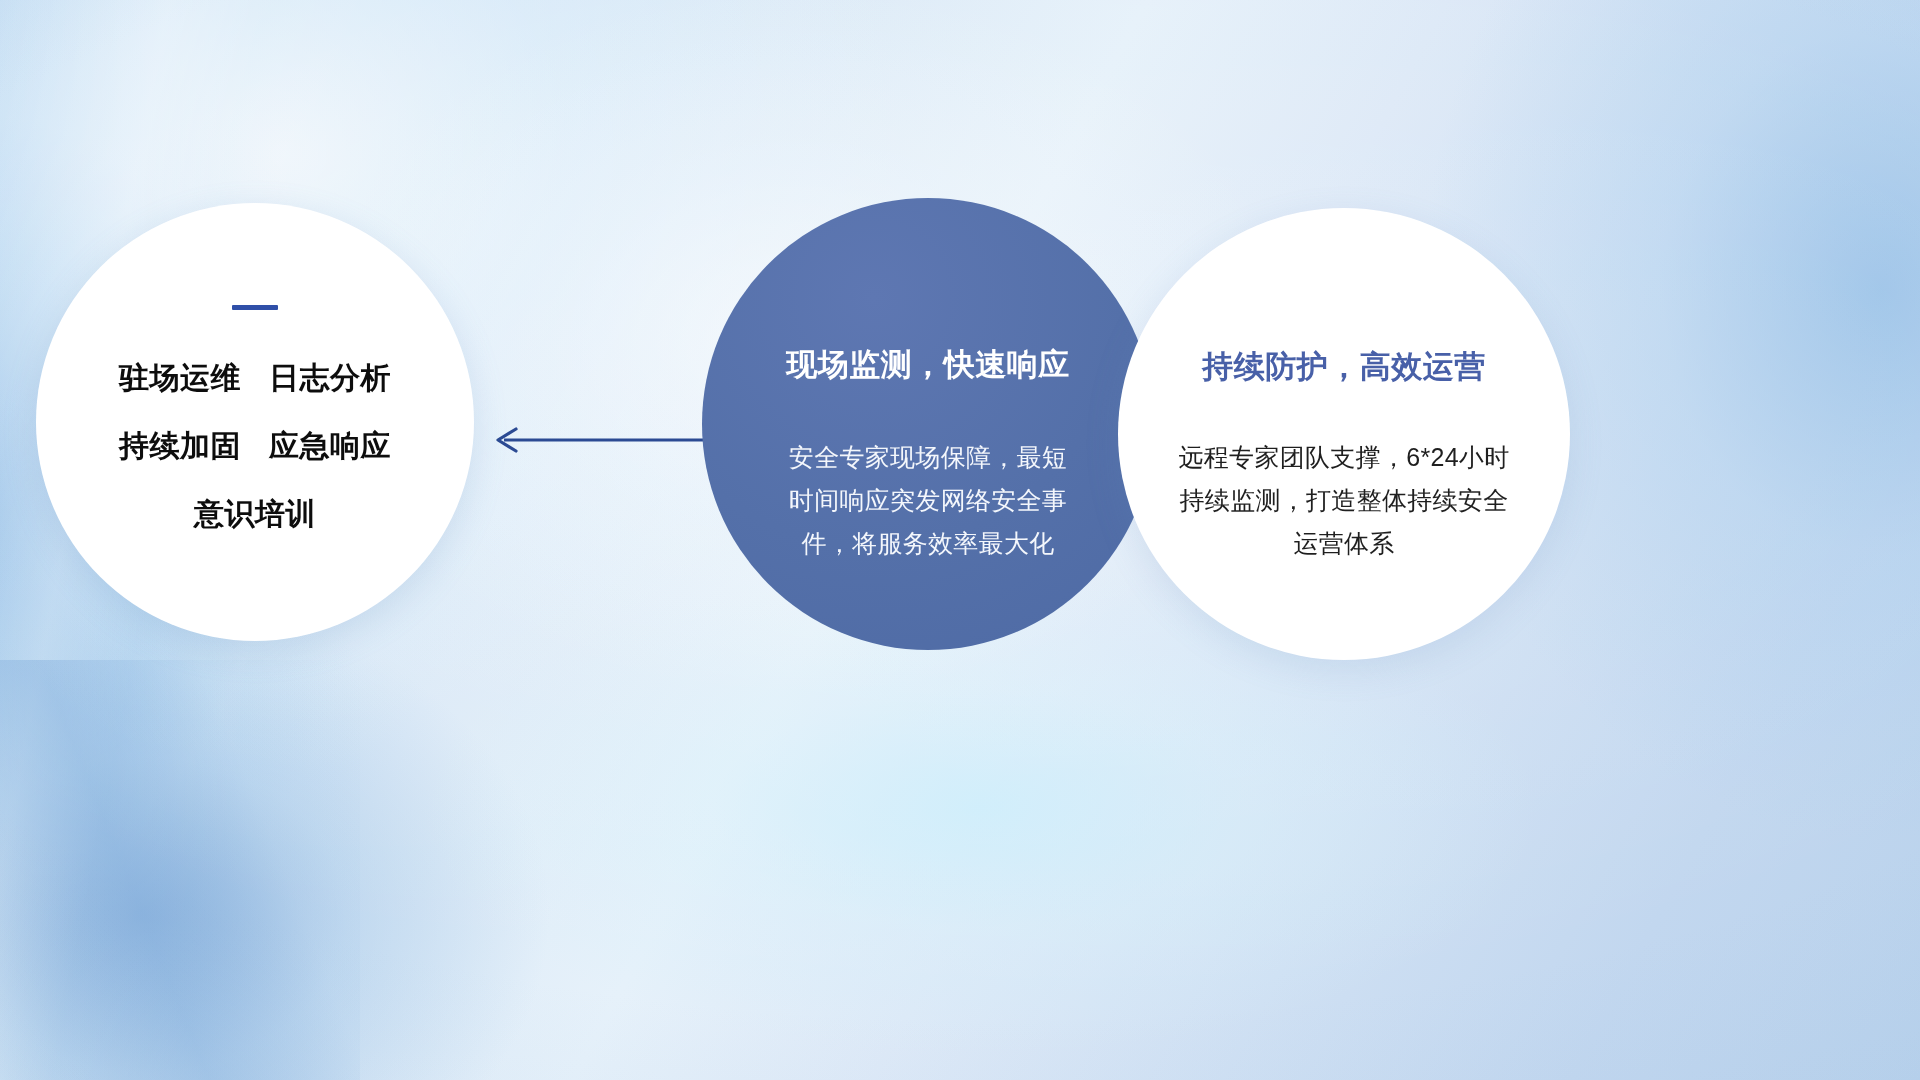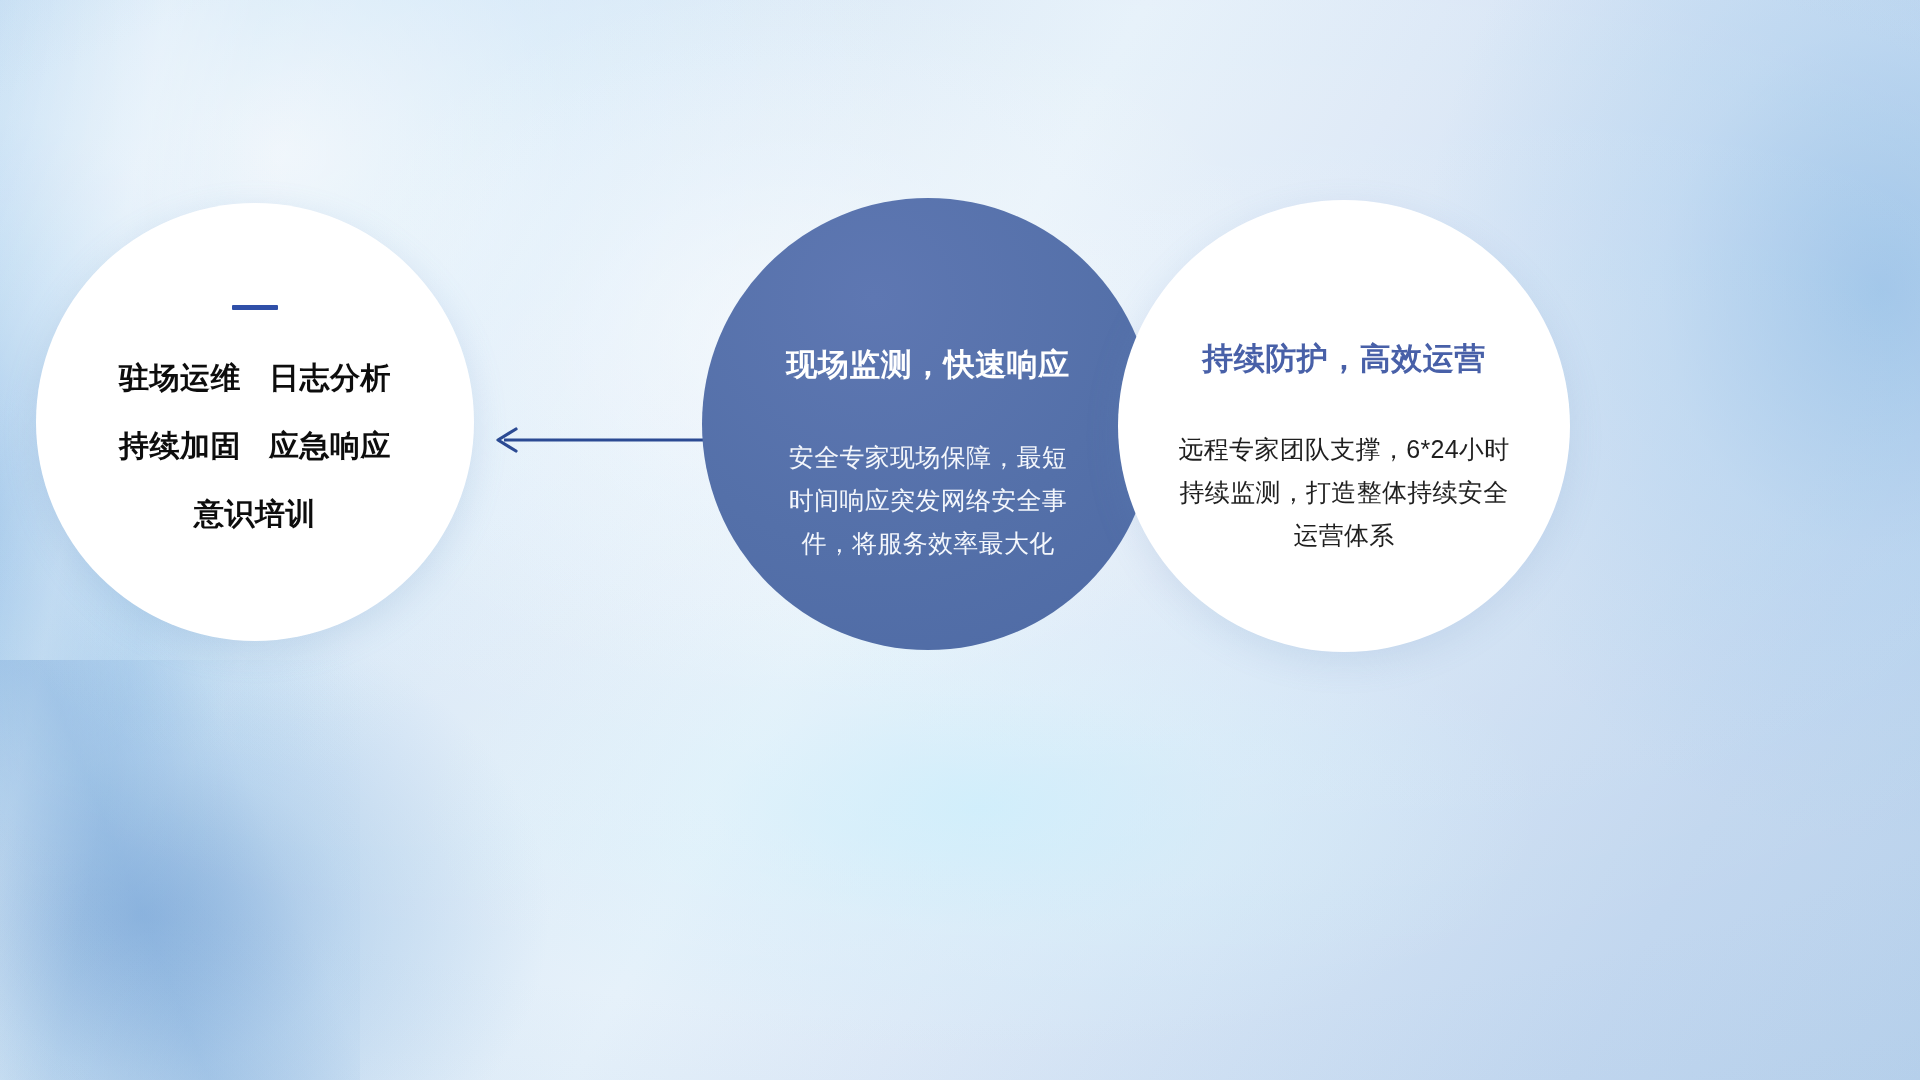--- a/index.html
+++ b/index.html
@@ -191,21 +191,21 @@
     width: 300px;
     font-size: 25px;
     line-height: 43px;
     color: #f4f7fc;
     text-align: center;
     letter-spacing: 0.3px;
   }
 
   .circle-right {
     left: 1118px;
-    top: 200px;
+    top: 208px;
     width: 452px;
     height: 452px;
     background: #ffffff;
     z-index: 4;
     box-shadow: 0 10px 34px rgba(104,146,194,0.16);
     justify-content: flex-start;
   }
   .right-title {
     margin-top: 138px;
     font-size: 31px;

